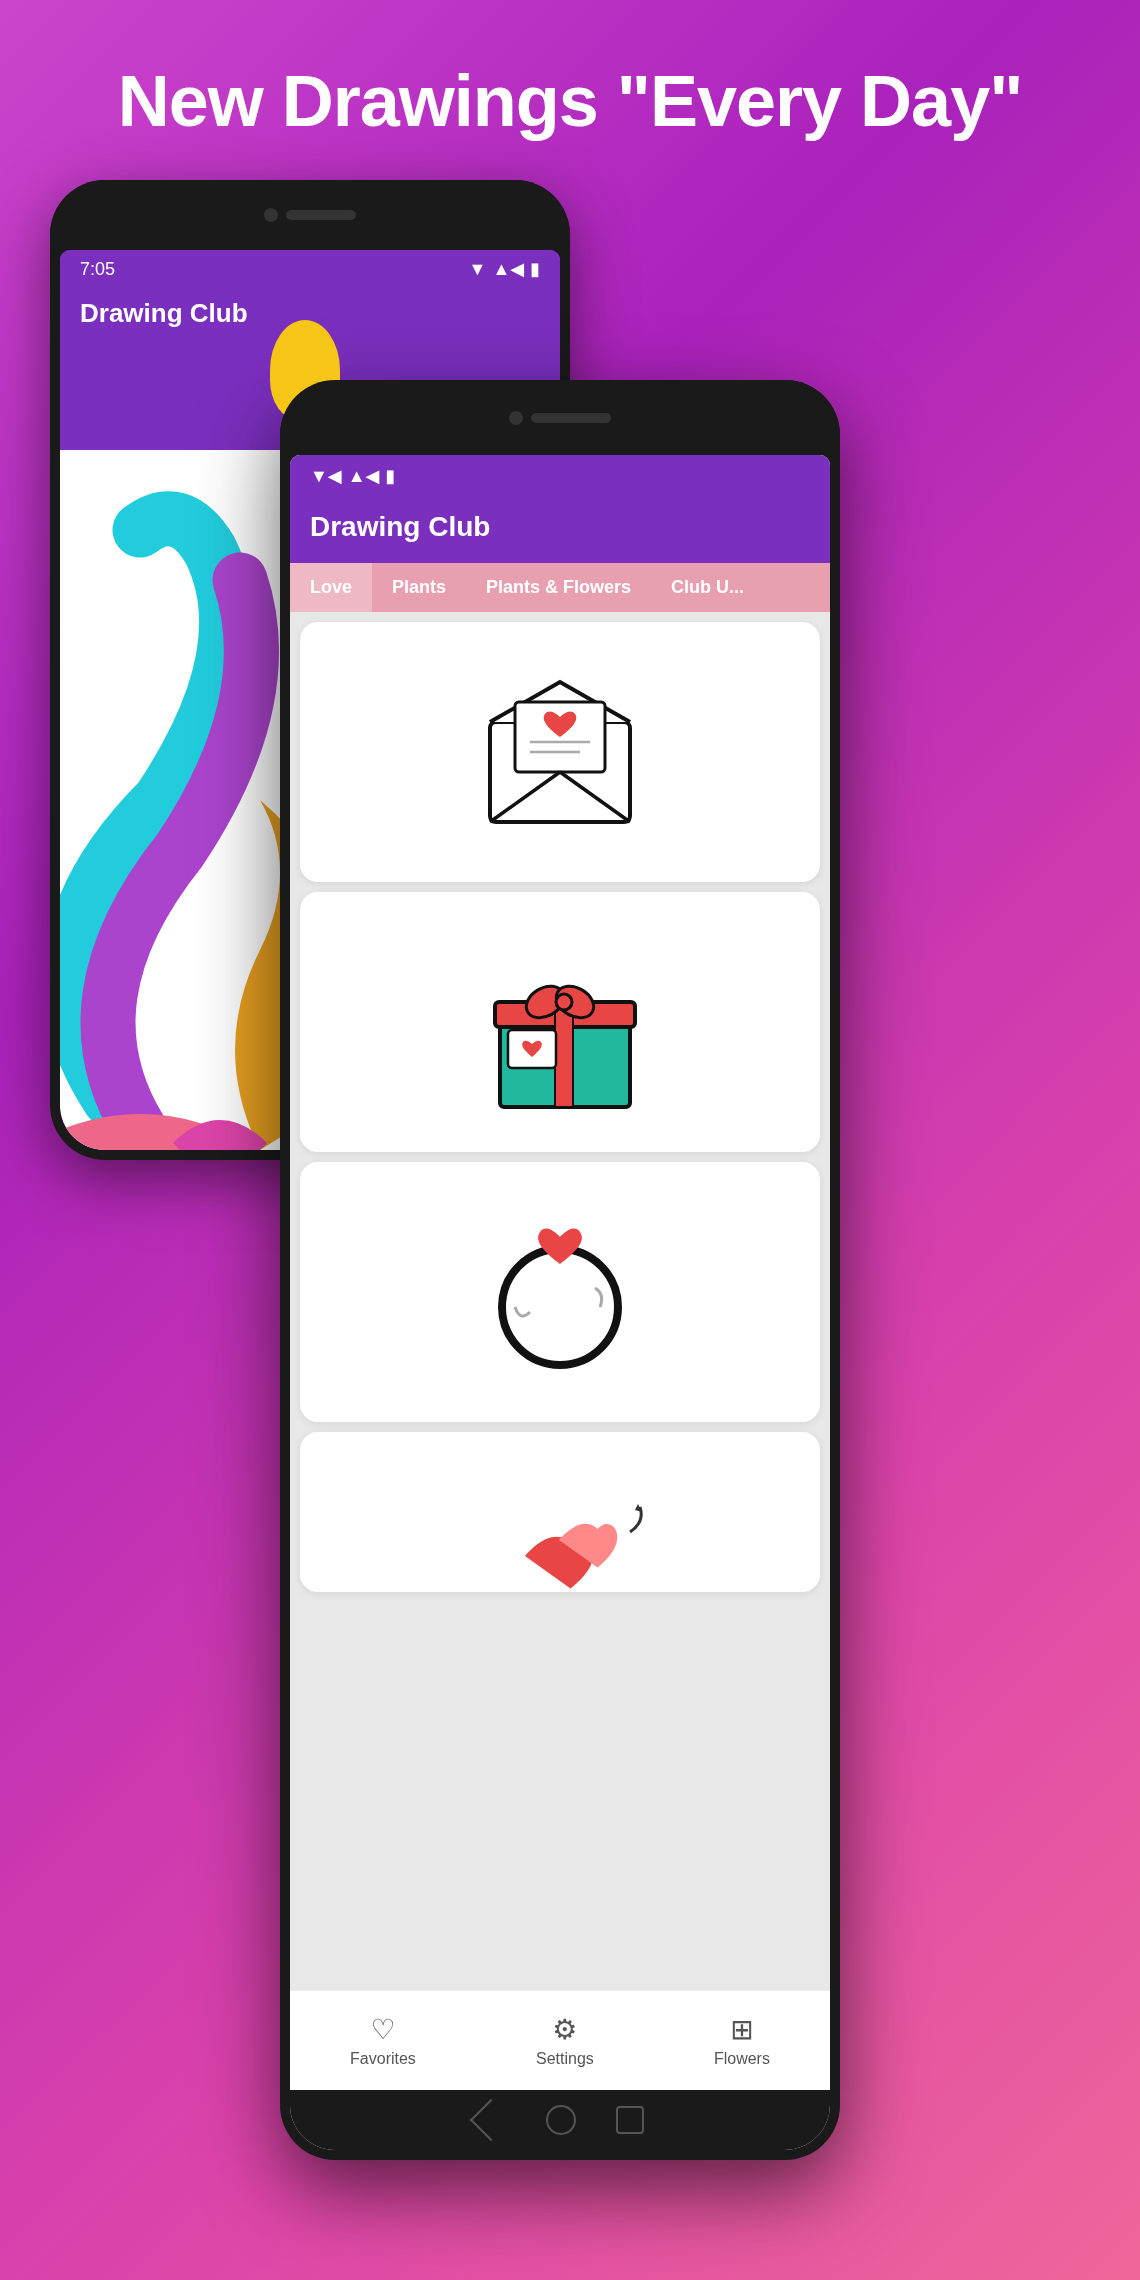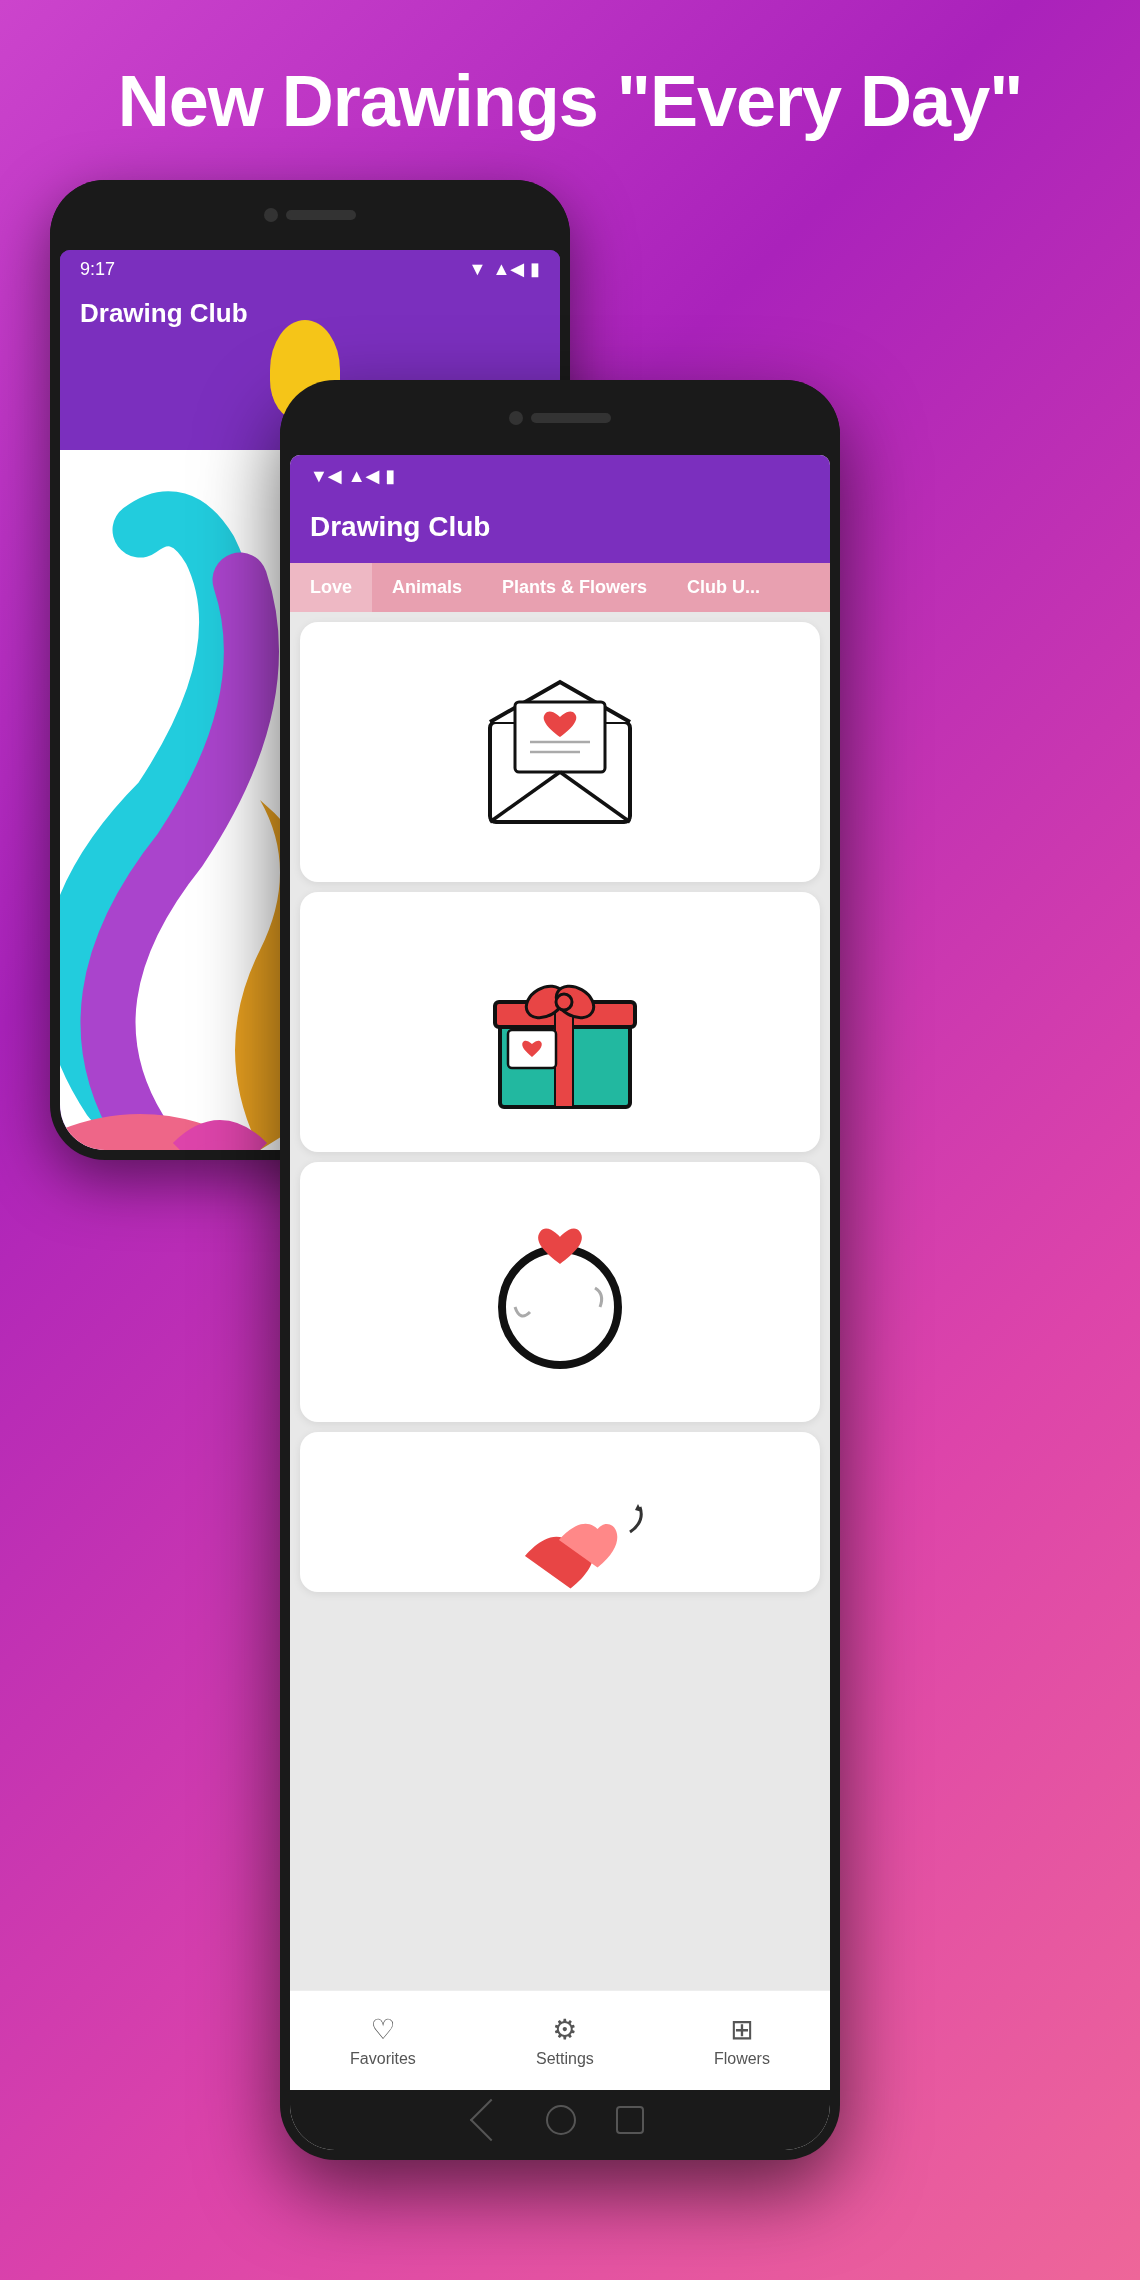--- a/index.html
+++ b/index.html
@@ -293,21 +293,21 @@
 
 <div class="hero-title">New Drawings "Every Day"</div>
 
 <div class="phone-back">
   <div class="phone-back-notch">
     <div class="phone-back-notch-camera"></div>
     <div class="phone-back-notch-speaker"></div>
   </div>
   <div class="phone-back-screen">
     <div class="phone-back-status">
-      <span>9:17</span>
+      <span>7:05</span>
       <div class="status-icons">
         <span>▼</span>
         <span>▲◀</span>
         <span>▮</span>
       </div>
     </div>
     <div class="phone-back-header">
       <span>Drawing Club</span>
     </div>
 
@@ -352,21 +352,21 @@
 
     <div class="phone-front-header">
       <span>Drawing Club</span>
     </div>
 
     <div class="tab-bar">
       <div class="tab-item active">
         <span>Love</span>
       </div>
       <div class="tab-item">
-        <span>Animals</span>
+        <span>Plants</span>
       </div>
       <div class="tab-item">
         <span>Plants &amp; Flowers</span>
       </div>
       <div class="tab-item">
         <span>Club U...</span>
       </div>
     </div>
 
     <div class="drawings-list">

